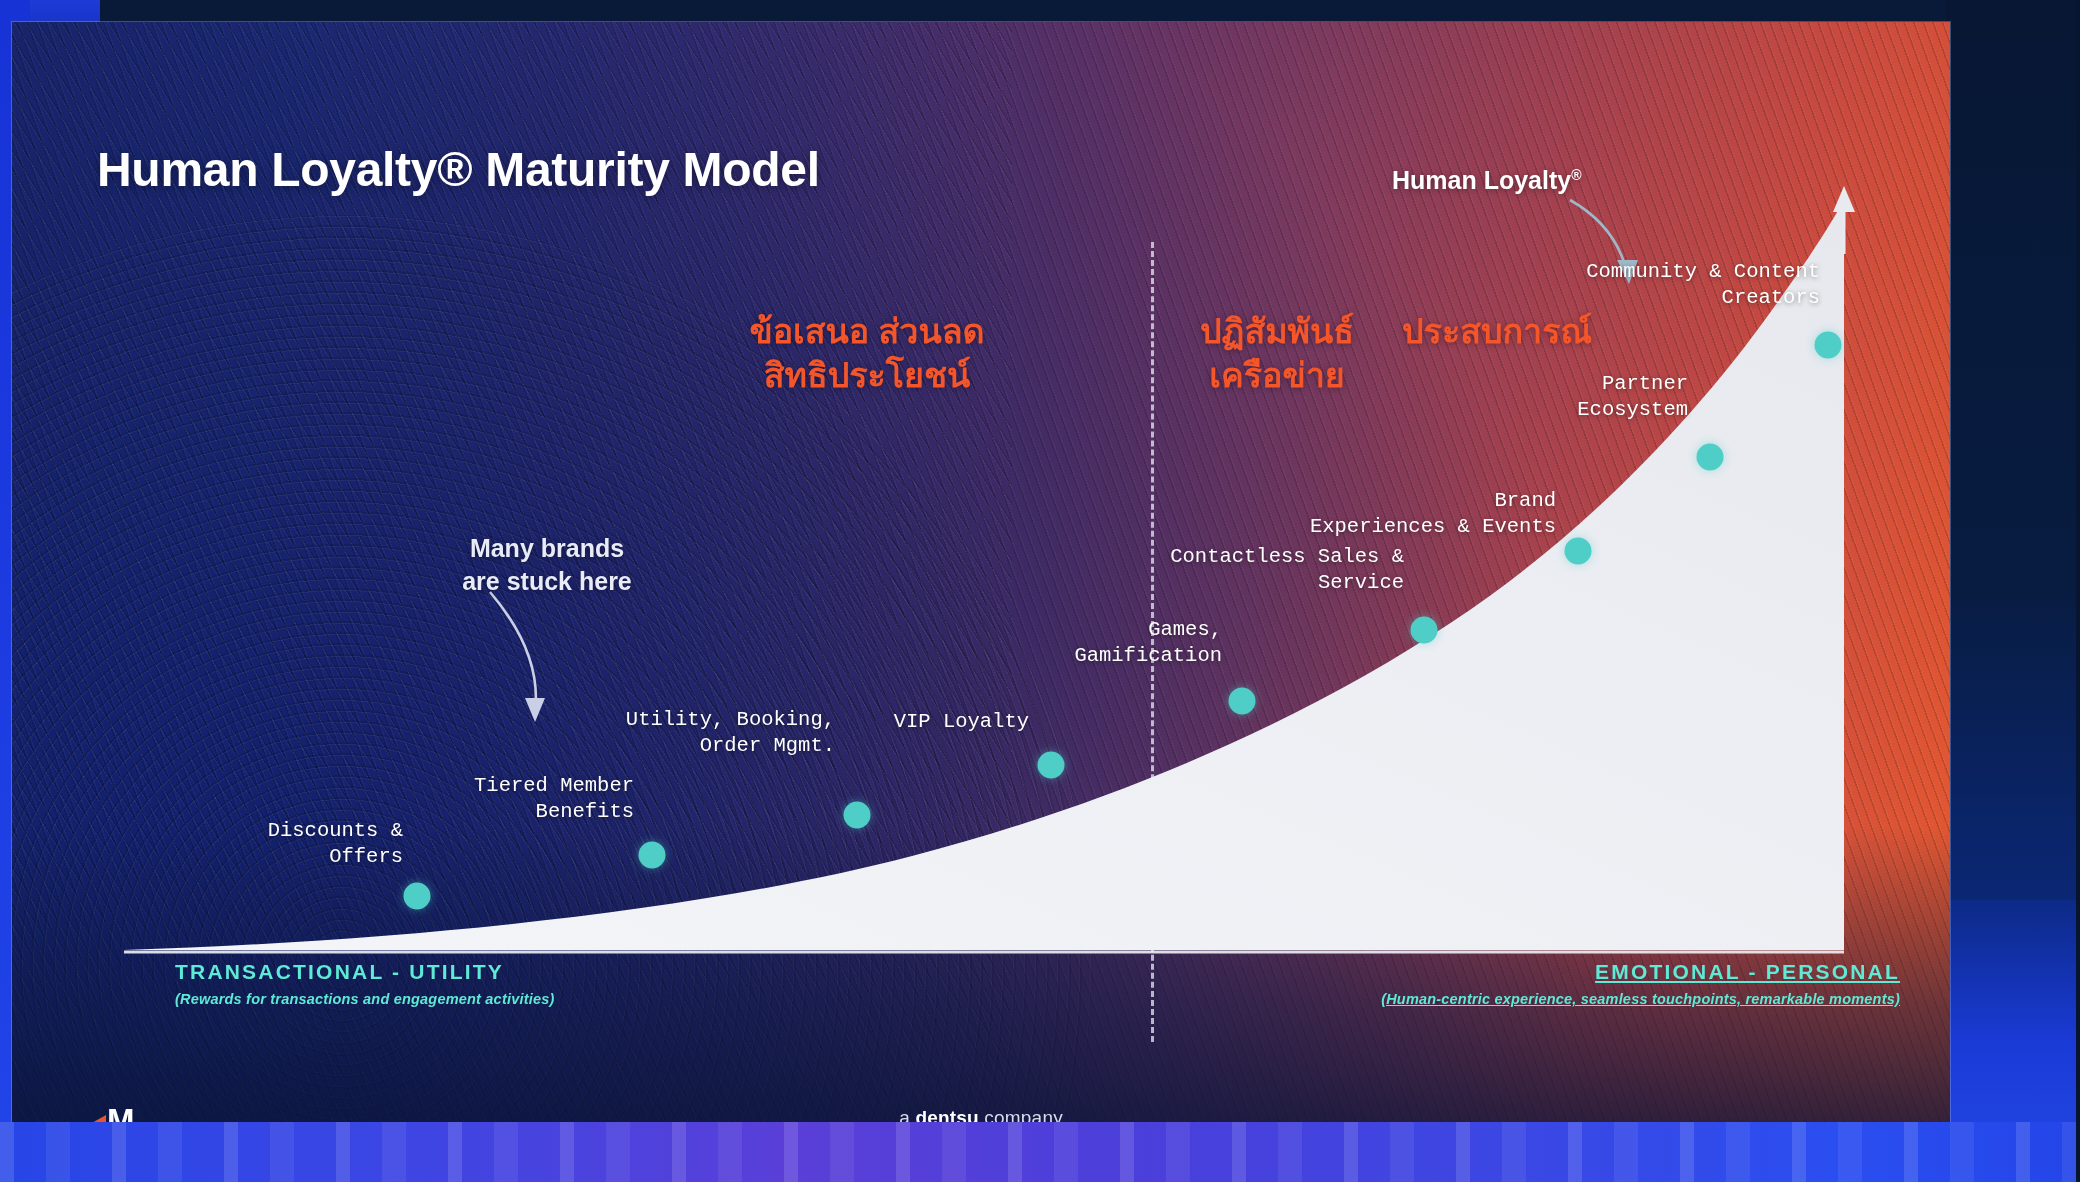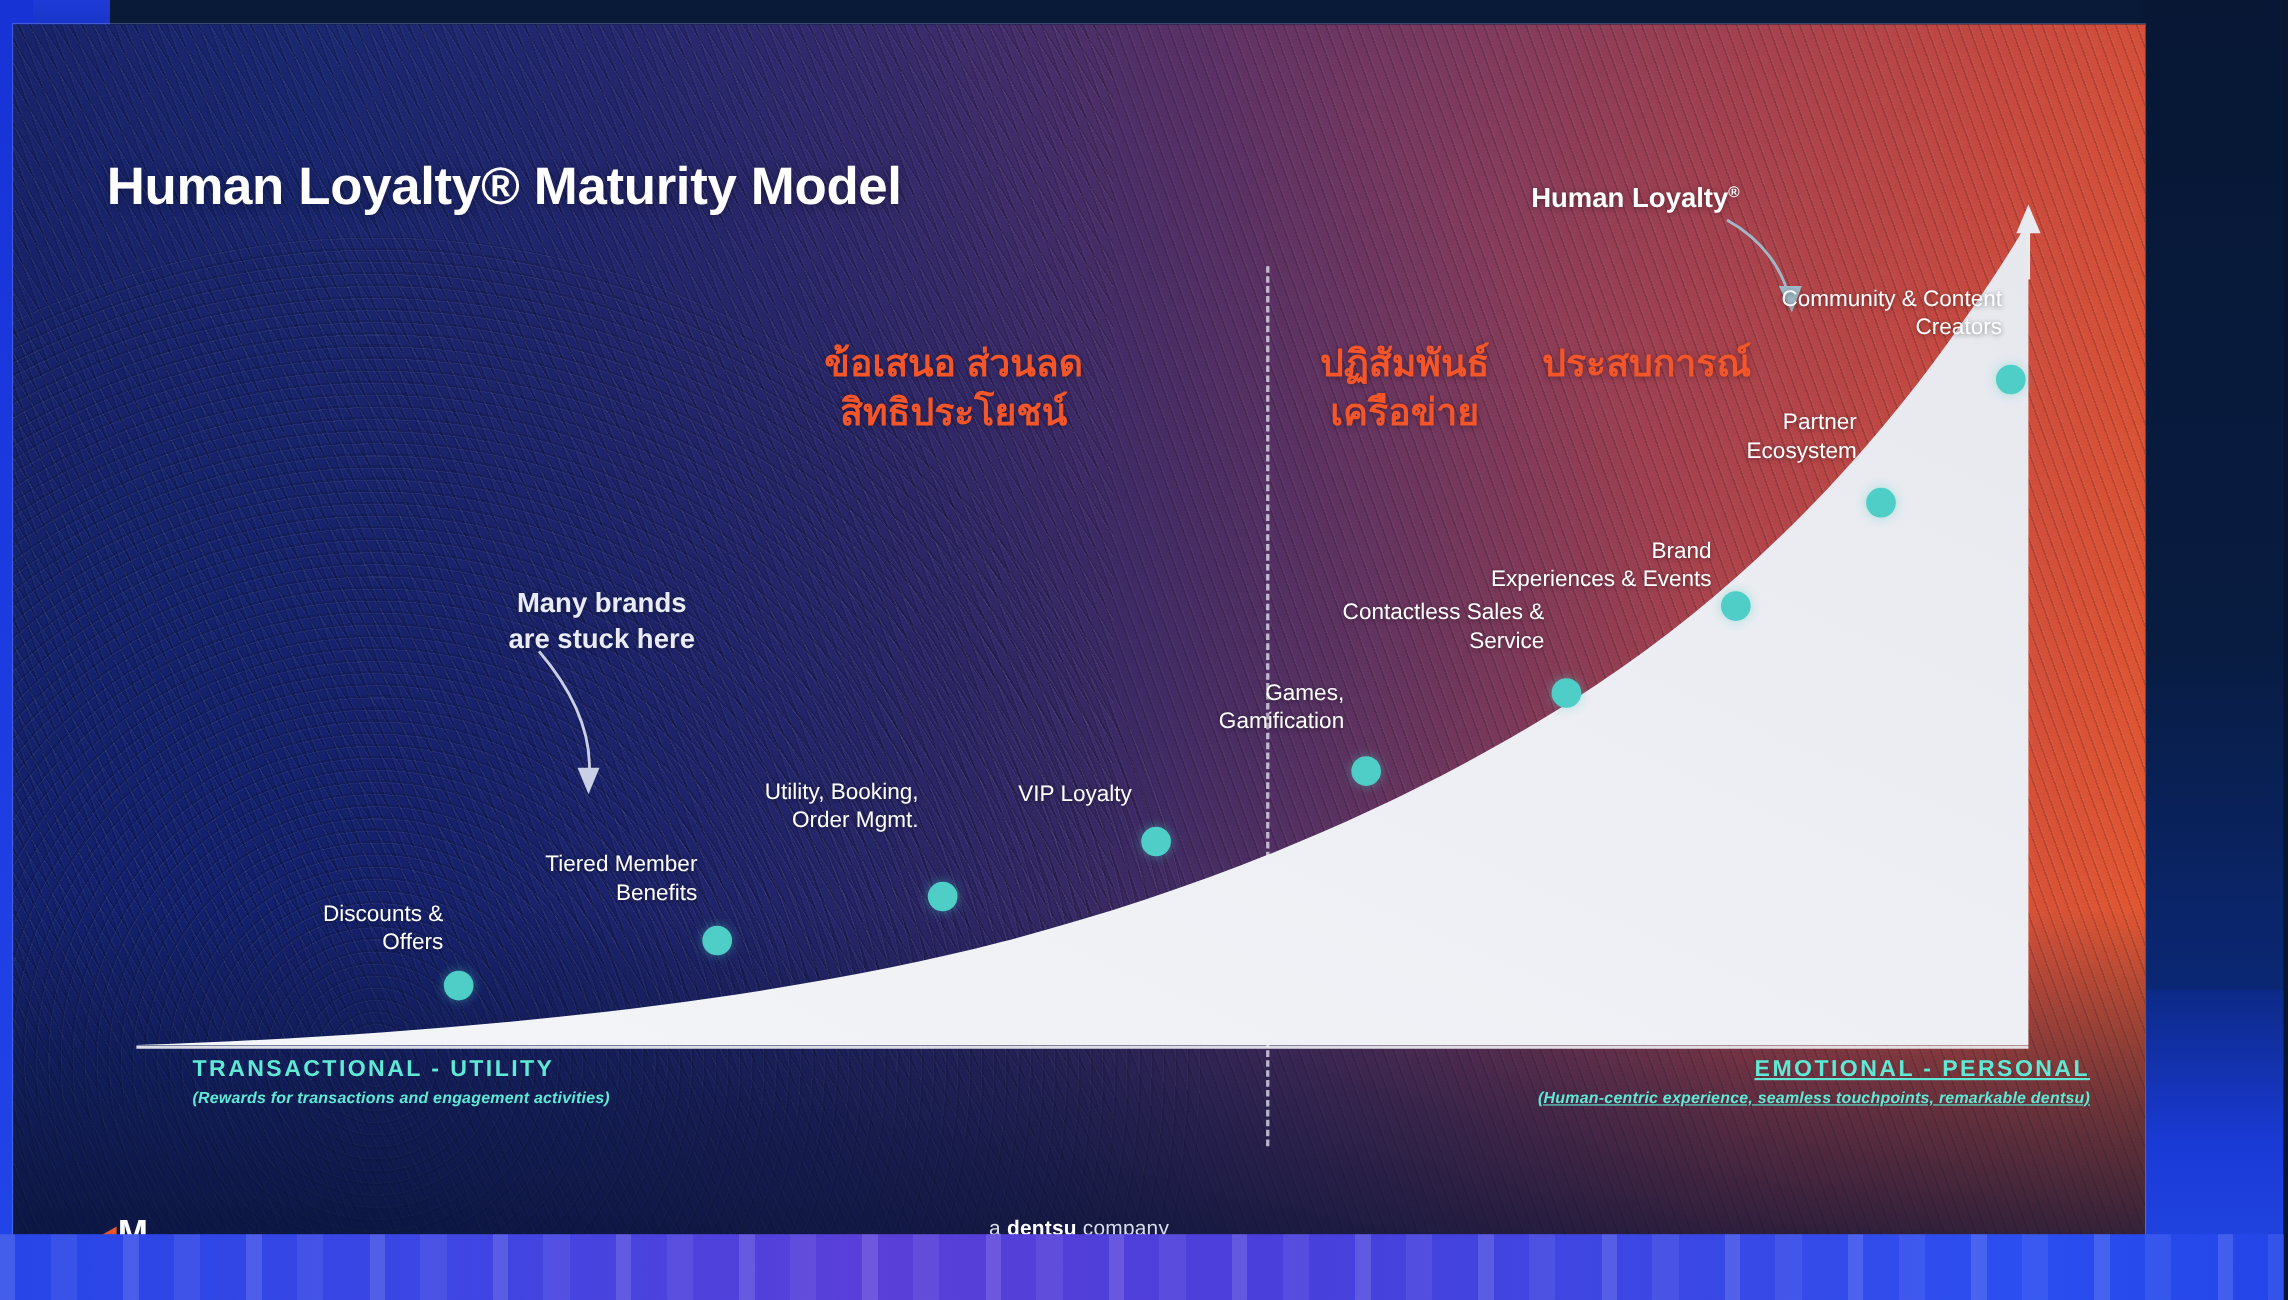--- a/index.html
+++ b/index.html
@@ -76,21 +76,21 @@
   
   .curve-svg{position:absolute;left:0;top:0;width:1938px;height:1133px;}
 
   
   .dot{position:absolute;width:27px;height:27px;border-radius:50%;
     background:#4ecec6;box-shadow:0 0 10px rgba(78,206,198,.45);transform:translate(-50%,-50%);}
 
   
   .clabel{position:absolute;color:#ffffff;font-size:20.5px;line-height:1.27;
     text-shadow:0 1px 5px rgba(0,0,0,.45);white-space:nowrap;}
-  .clabel.r{text-align:right;transform:translateX(-100%);}
+  .clabel.r{text-align:right;transform:translateX(-100%);font-family:Liberation Mono, monospace;}
 
   
   .anno{position:absolute;color:#e9ecf7;font-size:25px;font-weight:600;line-height:1.3;
     text-align:center;text-shadow:0 1px 6px rgba(0,0,0,.4);}
   #anno-stuck{left:420px;top:510px;width:230px;}
   #anno-hl{left:1380px;top:142px;font-size:25px;font-weight:600;color:#ffffff;text-align:left;width:250px;}
   #anno-hl .reg{font-size:14px;vertical-align:super;}
 
   
   .axis{position:absolute;color:#5eead4;}
@@ -227,21 +227,21 @@
     <div class="anno" id="anno-hl">
       <span>Human Loyalty</span><span class="reg">®</span>
     </div>
 
     <div class="axis" id="axis-left">
       <div class="big">TRANSACTIONAL - UTILITY</div>
       <div class="sub">(Rewards for transactions and engagement activities)</div>
     </div>
     <div class="axis posfix" id="axis-right">
       <div class="big">EMOTIONAL - PERSONAL</div>
-      <div class="sub">(Human-centric experience, seamless touchpoints, remarkable dentsu)</div>
+      <div class="sub">(Human-centric experience, seamless touchpoints, remarkable moments)</div>
     </div>
 
     <div class="footer">
       <span>a </span><b>dentsu</b><span> company</span>
     </div>
 
     <div class="logo">
       <span class="tri"></span>
       <span class="m">M</span>
     </div>

